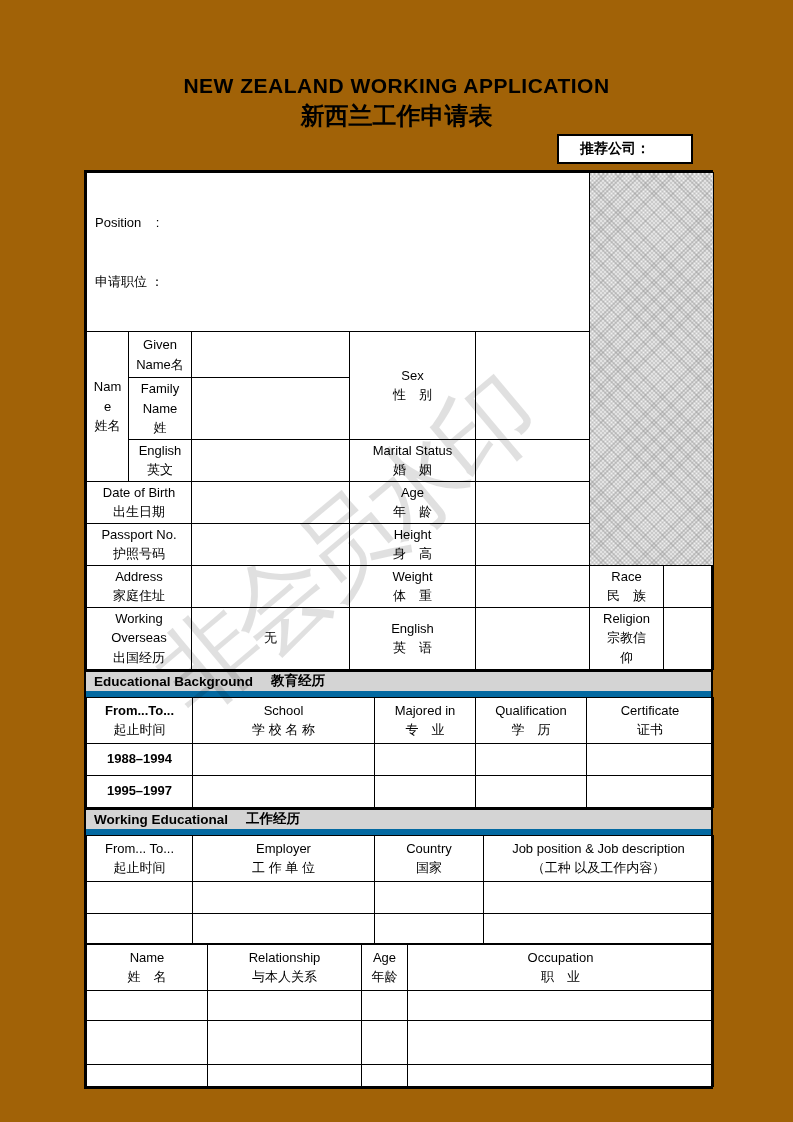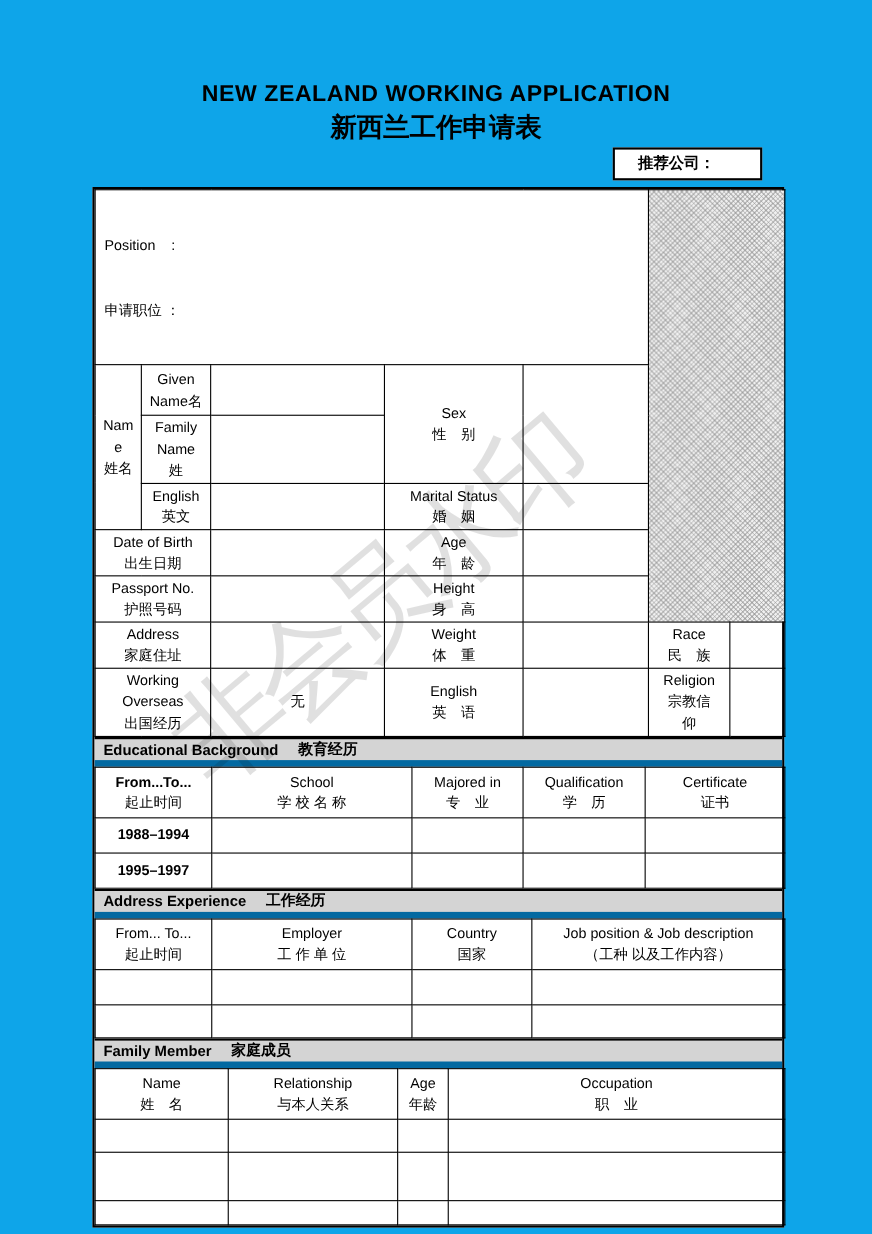--- a/index.html
+++ b/index.html
@@ -1,19 +1,19 @@
 <!DOCTYPE html>
 <html><head>
 <meta charset="utf-8">
 <style>
   * { margin:0; padding:0; box-sizing:border-box; }
   html,body { background:#ffffff; }
   .page {
     position:relative; width:793px; height:1122px; margin:0 auto;
-    background:#0ea5e9; overflow:hidden;
+    background:#a16207; overflow:hidden;
     font-family:"Liberation Sans","DejaVu Sans",sans-serif; color:#000;
   }
   .doc-title {
     position:absolute; top:74px; left:0; width:100%;
     text-align:center; font-size:21px; font-weight:bold; letter-spacing:0.5px;
   }
   .doc-subtitle {
     position:absolute; top:100px; left:0; width:100%;
     text-align:center; font-size:24px; font-weight:bold;
   }
@@ -226,21 +226,21 @@
         <td class="bold">1995–1997</td>
         <td></td>
         <td></td>
         <td></td>
         <td></td>
       </tr>
     </tbody>
       </table>
 
     <div class="section-banner">
-      <span>Address Experience</span>
+      <span>Working Educational</span>
       <span>工作经历</span>
     </div>
     <table>
       <colgroup>
         <col style="width:106px">
           <col style="width:182px">
           <col style="width:109px">
           <col style="width:230px">
       </colgroup>
       <tbody>
@@ -270,24 +270,20 @@
       </tr>
       <tr style="height:30px">
         <td></td>
         <td></td>
         <td></td>
         <td></td>
       </tr>
     </tbody>
       </table>
 
-    <div class="section-banner">
-      <span>Family Member</span>
-      <span>家庭成员</span>
-    </div>
     <table>
       <colgroup>
         <col style="width:121px">
           <col style="width:154px">
           <col style="width:46px">
           <col style="width:306px">
       </colgroup>
       <tbody>
           <tr style="height:46px">
         <td>

